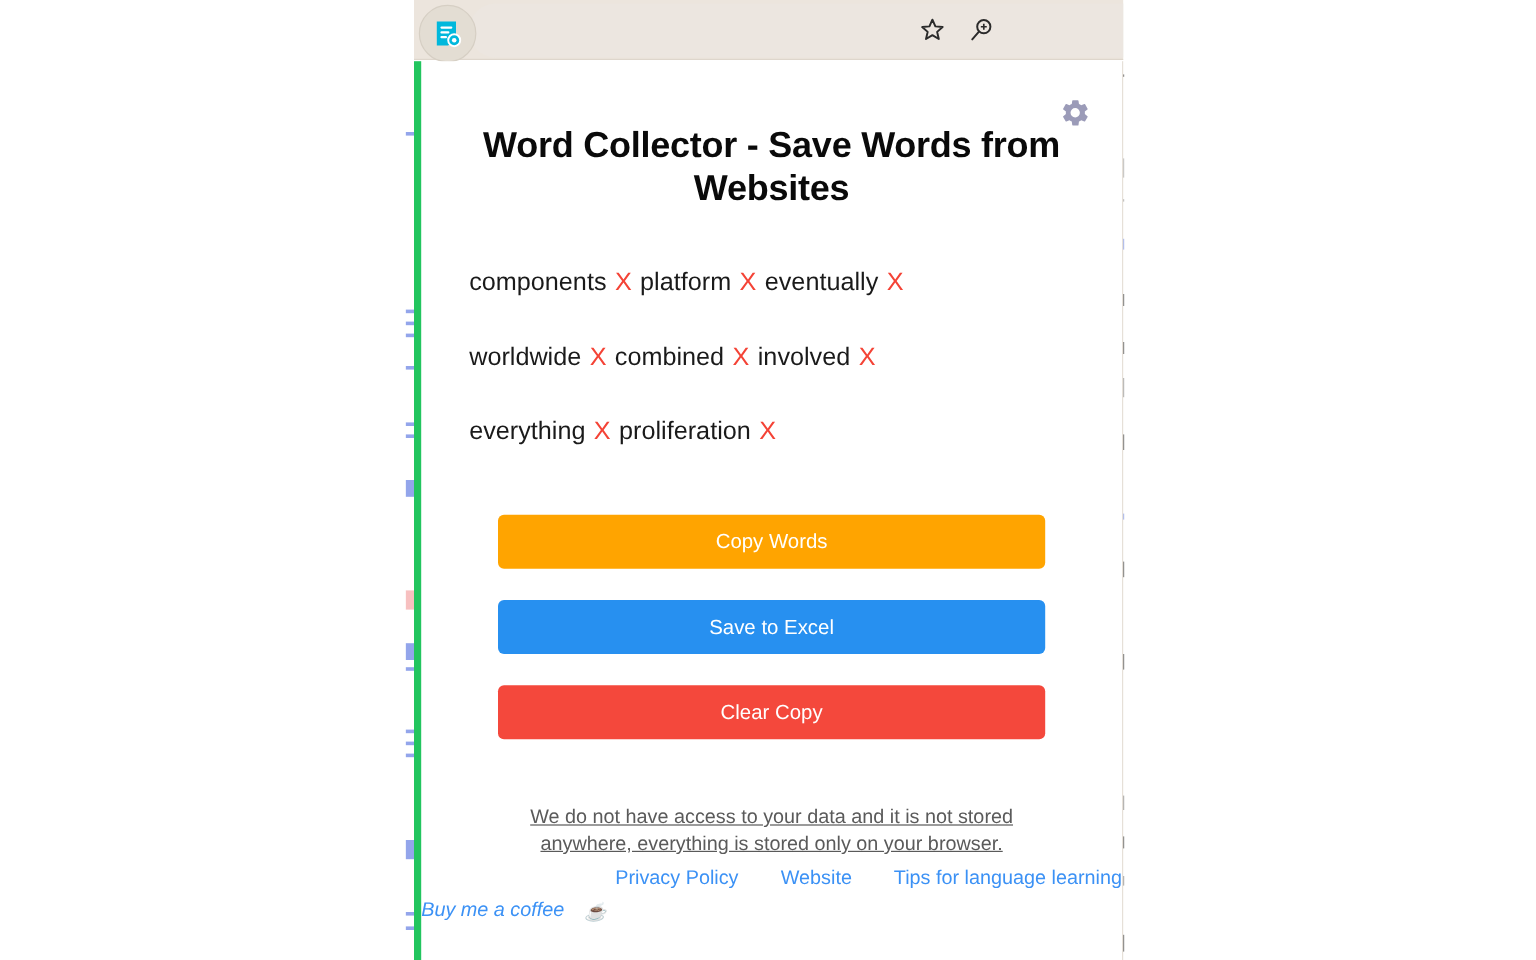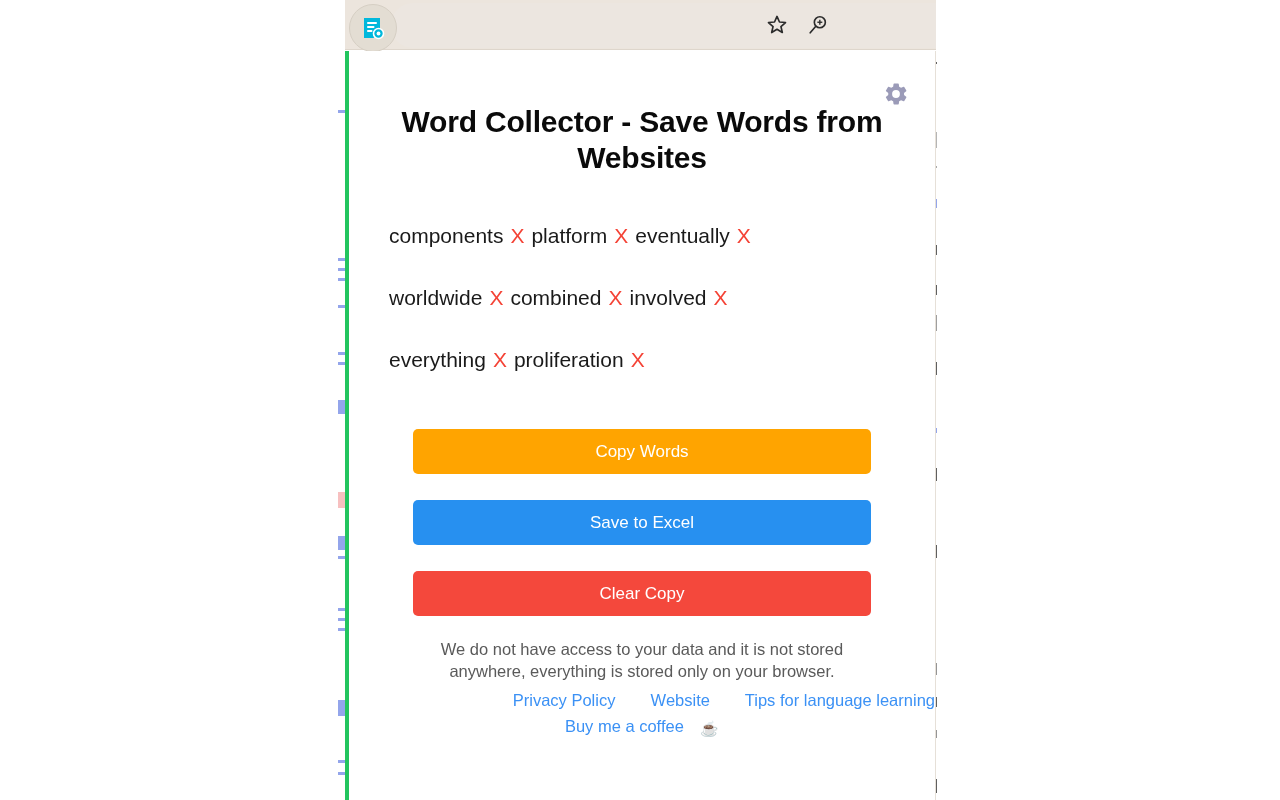--- a/index.html
+++ b/index.html
@@ -99,21 +99,21 @@
   .tb-zoom { left: 459px; }
 
   
   .popup {
     position: absolute;
     left: 345px;
     top: 51px;
     width: 591px;
     height: 749px;
     background: #ffffff;
-    border-left: 4px solid #22c55e;
+    border-left: 6px solid #22c55e;
     border-right: 1px solid #e6e0d8;
     overflow: hidden;
   }
 
   .gear-btn {
     position: absolute;
     right: 26px;
     top: 30px;
     width: 26px;
     height: 26px;
@@ -172,44 +172,45 @@
     margin-bottom: 26px;
     line-height: 45px;
     padding: 0;
     text-align: center;
   }
   .btn-copy  { background: #ffa400; }
   .btn-excel { background: #2790f0; }
   .btn-clear { background: #f4483c; margin-bottom: 0; }
 
   .disclaimer {
-    margin: 22px 0 0 0;
+    margin: 54px 0 0 0;
     padding: 0 62px;
     text-align: center;
     font-size: 16.5px;
     line-height: 22px;
     color: #5a5a5a;
+    text-decoration: underline;
   }
 
   .links-row {
     margin-top: 9px;
     text-align: right;
     font-size: 16.5px;
   }
   .links-row a {
     color: #3b91f5;
     text-decoration: none;
     cursor: pointer;
   }
   .link-gap { display: inline-block; width: 26px; }
 
   .coffee-row {
     margin-top: 7px;
-    text-align: center;
     font-size: 16.5px;
+    font-style: italic;
   }
   .coffee-row a { color: #3b91f5; text-decoration: none; cursor: pointer; }
   .coffee-emoji {
     display: inline-block;
     margin-left: 12px;
     vertical-align: -2px;
     font-size: 15px;
   }
 </style>
 </head>

